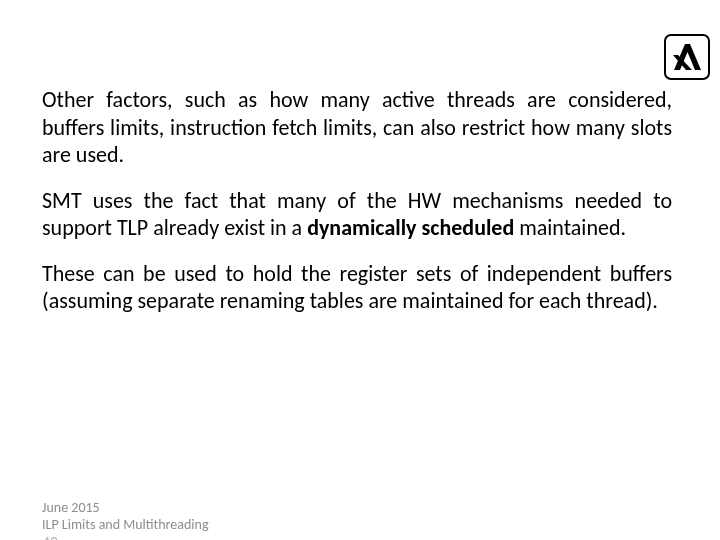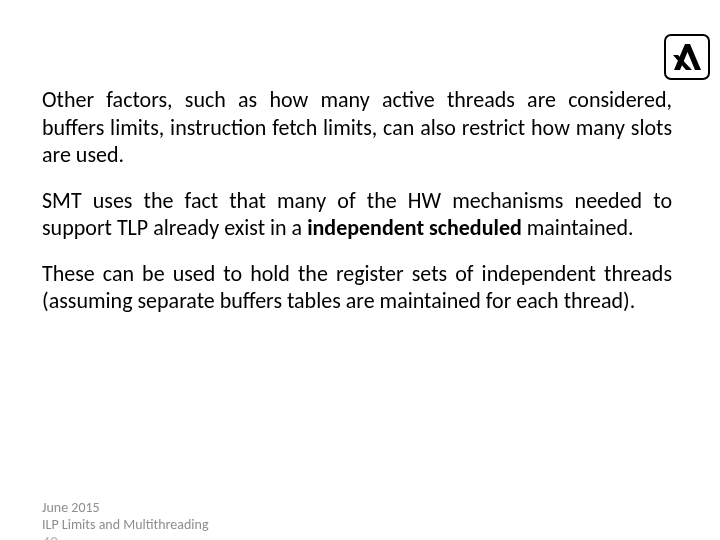--- a/index.html
+++ b/index.html
@@ -68,23 +68,23 @@
       <g transform="translate(23,24)">
         <path d="M -13 12 L -2 -14 L 3 -14 L 14 12 L 8 12 L 0.5 -6 L -7 12 Z" fill="#000"></path>
         <path d="M -14 -3 L -1 12 L 5 12 L -9 -3 Z" fill="#000"></path>
       </g>
     </svg>
   </div>
 
   <div class="body-text">
     <p class="para">Other factors, such as how many active threads are considered, buffers limits, instruction fetch limits, can also restrict how many slots are used.</p>
     <p class="para">
-      <span>SMT uses the fact that many of the HW mechanisms needed to support TLP already exist in a </span><span class="bold">independent scheduled</span><span> maintained.</span>
+      <span>SMT uses the fact that many of the HW mechanisms needed to support TLP already exist in a </span><span class="bold">dynamically scheduled</span><span> maintained.</span>
     </p>
-    <p class="para">These can be used to hold the register sets of independent threads (assuming separate buffers tables are maintained for each thread).</p>
+    <p class="para">These can be used to hold the register sets of independent buffers (assuming separate renaming tables are maintained for each thread).</p>
   </div>
 
   <div class="footer">
     <span class="date">June 2015</span>
     <span class="title">ILP Limits and Multithreading</span>
     <span class="pagenum">40</span>
   </div>
 
 </div>
 

